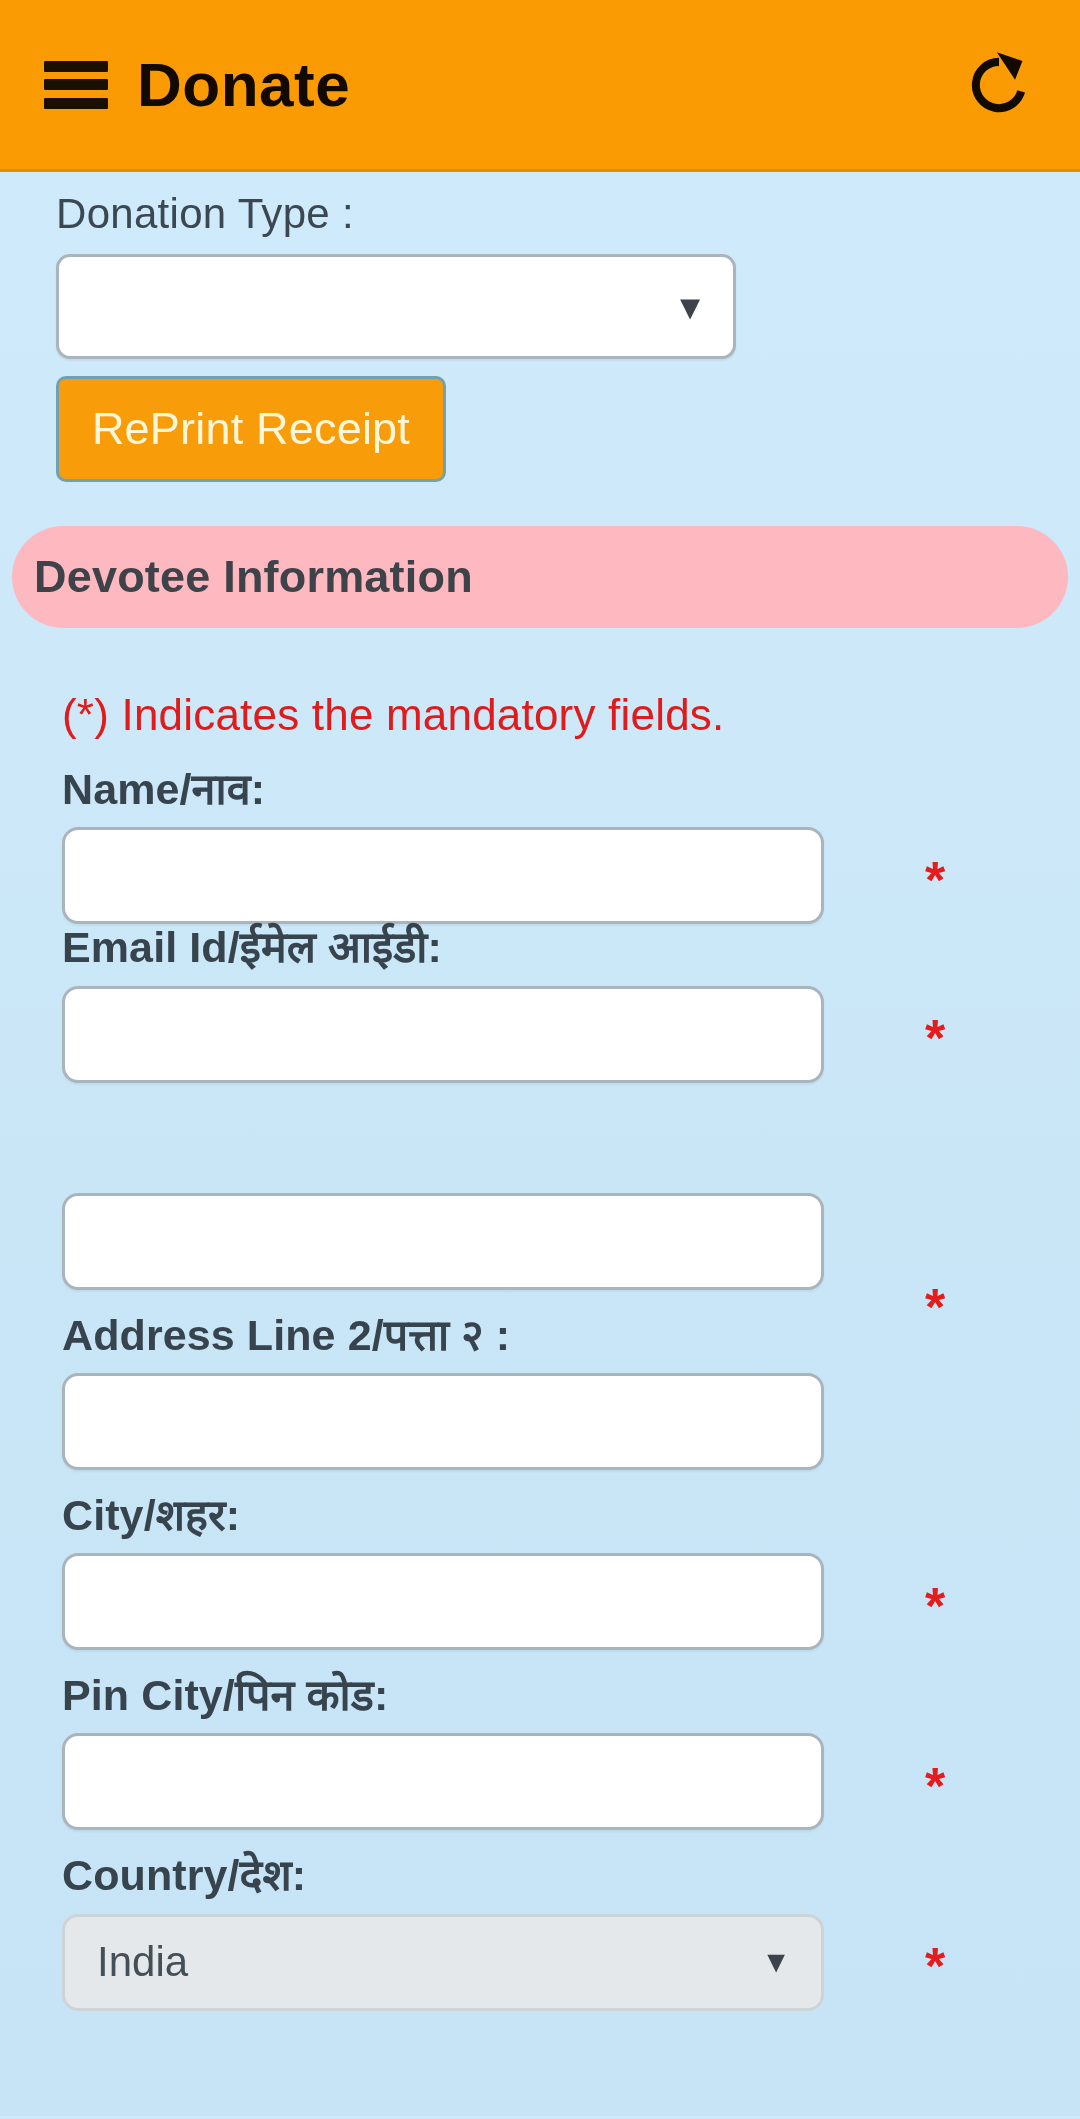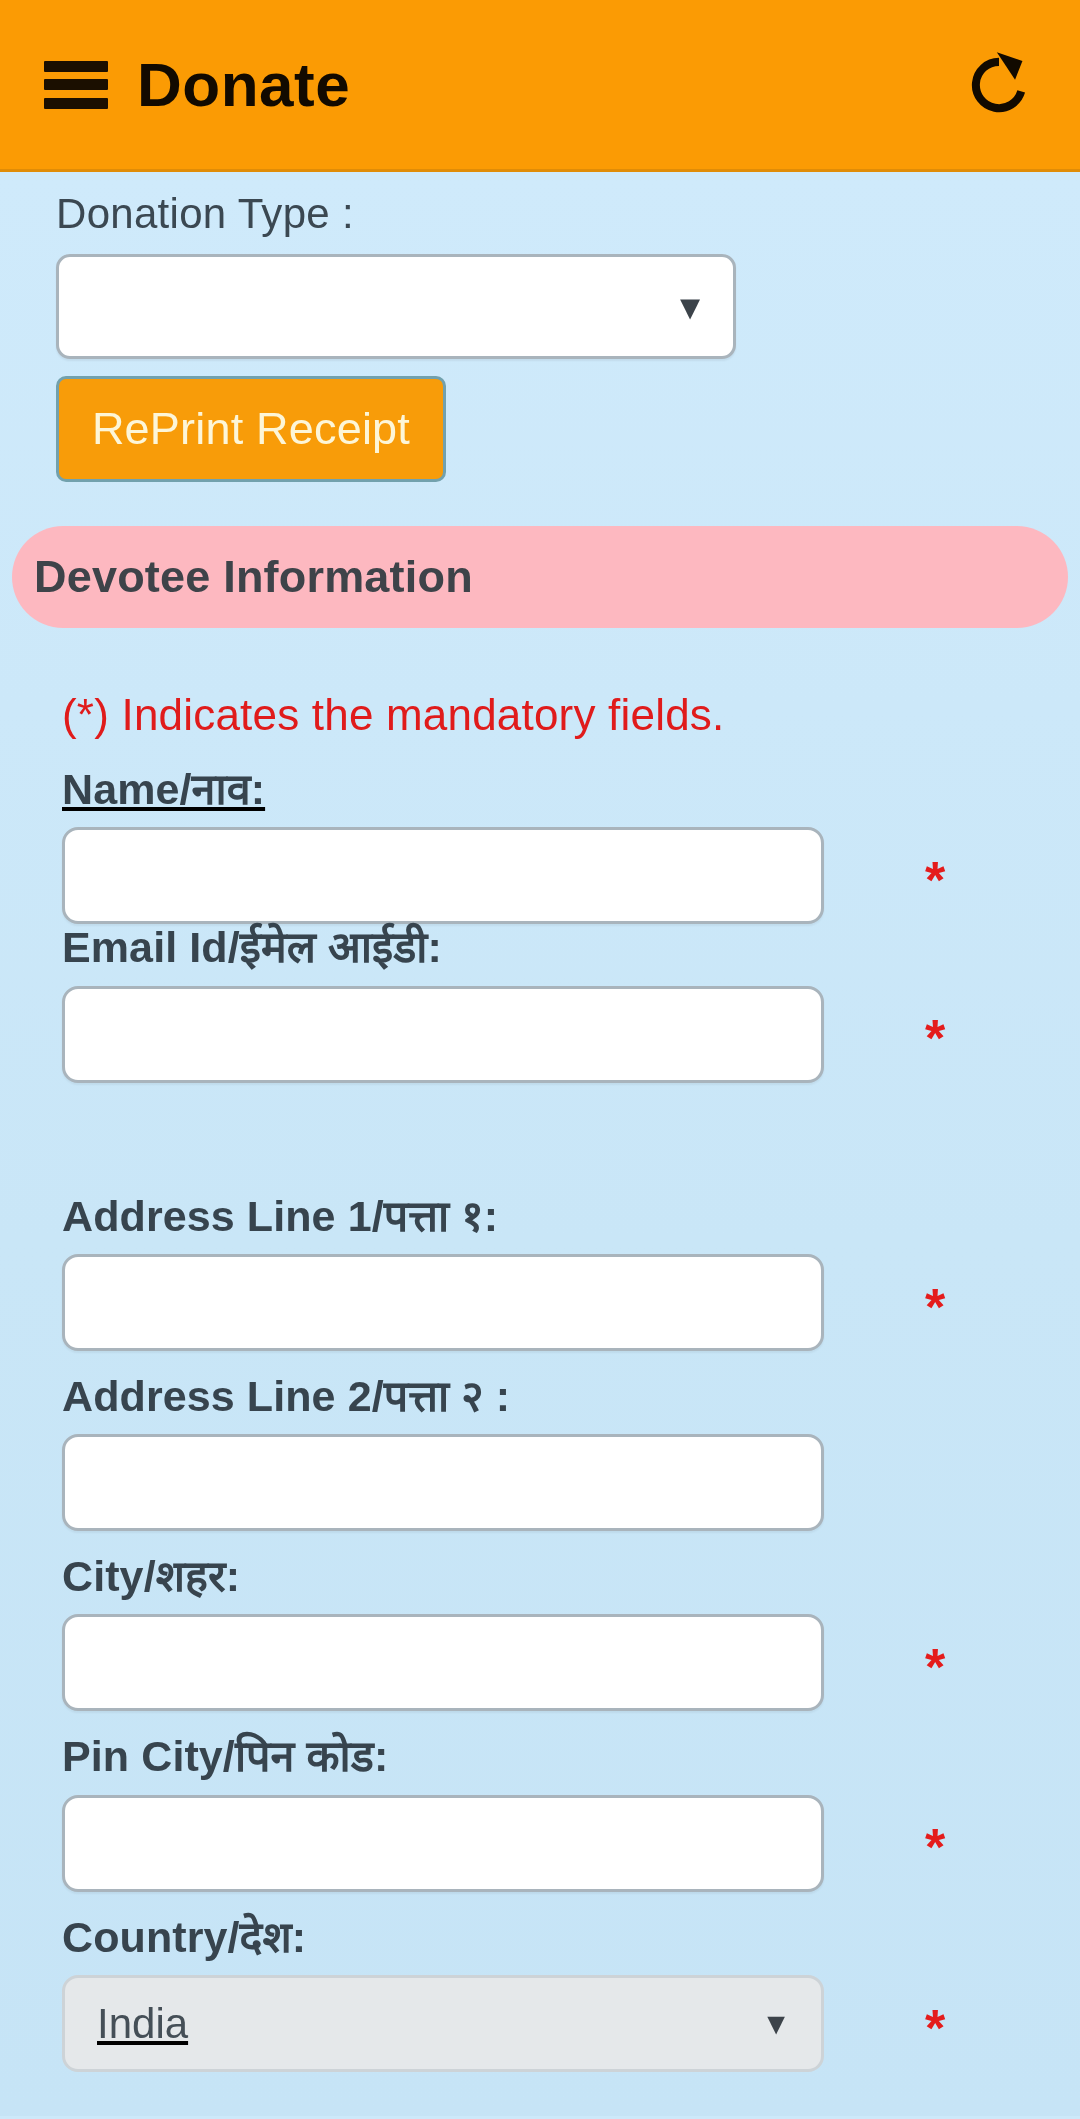--- a/index.html
+++ b/index.html
@@ -186,42 +186,41 @@
     width: 762px;
     height: 97px;
     background: #e5e8ea;
     border: 3px solid #cdd3d7;
     border-radius: 16px;
     box-sizing: border-box;
     display: flex;
     align-items: center;
     position: relative;
     cursor: pointer;
-    text-decoration: underline;
   }
   .select-field .val {
     font-size: 42px;
     color: #454f57;
     padding-left: 32px;
   }
   .select-field .caret {
     right: 30px;
     font-size: 30px;
   }
   .req-star {
     position: absolute;
     left: 925px;
     font-size: 52px;
     color: #e41c1c;
     line-height: 1;
     font-weight: bold;
   }
 
   
-  .f-name      { margin-top: 5px; text-decoration: underline; }
+  .f-name      { margin-top: 5px; }
   .f-name .req-star      { top: 88px; }
   .f-email     { }
   .f-email .req-star     { top: 88px; }
   .f-addr1     { margin-top: 110px; }
   .f-addr1 .req-star     { top: 88px; }
   .f-addr2     { margin-top: 22px; }
   .f-city      { margin-top: 22px; }
   .f-city .req-star      { top: 88px; }
   .f-pin       { margin-top: 22px; }
   .f-pin .req-star       { top: 88px; }
@@ -273,21 +272,20 @@
       <span class="req-star">*</span>
     </div>
 
     <div class="field f-email">
       <div class="field-label">Email Id/ईमेल आईडी:</div>
       <input class="field-input" type="text" value="" style="">
       <span class="req-star">*</span>
     </div>
 
     <div class="field f-addr1">
-      <div class="field-label">Address Line 1/पत्ता १:</div>
       <input class="field-input" type="text" value="" style="">
       <span class="req-star">*</span>
     </div>
 
     <div class="field f-addr2">
       <div class="field-label">Address Line 2/पत्ता २ :</div>
       <input class="field-input" type="text" value="" style="">
     </div>
 
     <div class="field f-city">

